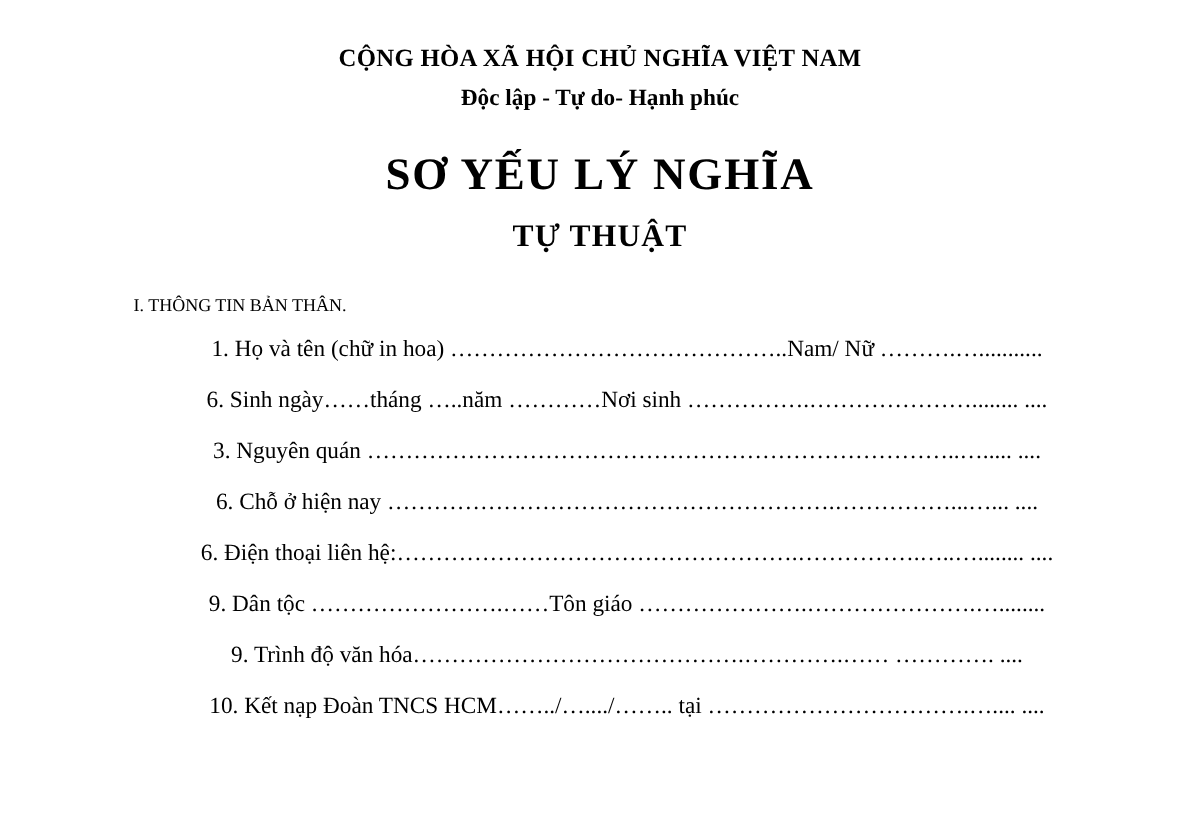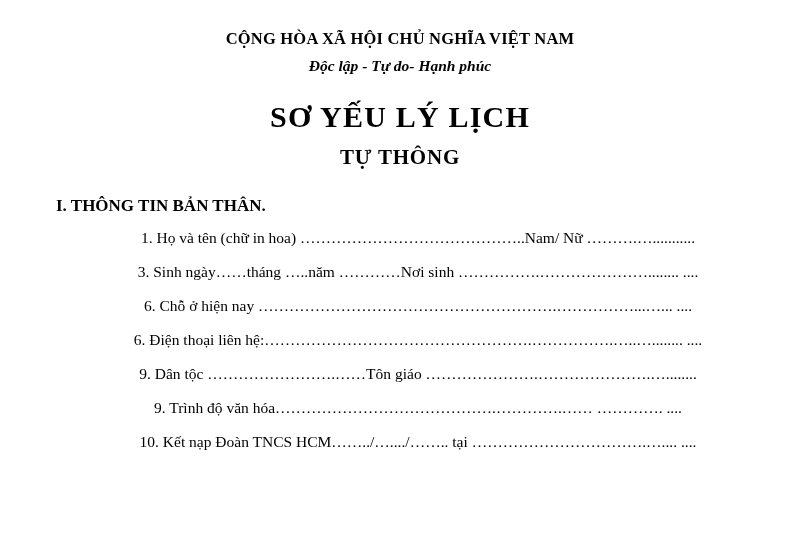--- a/index.html
+++ b/index.html
@@ -27,44 +27,44 @@
     font-size: 16.5px;
     letter-spacing: 0.2px;
     line-height: 1.3;
   }
   .national-sub {
     text-align: center;
     font-weight: bold;
     font-size: 15.5px;
     margin-top: 7px;
     line-height: 1.3;
-    font-style: italic;
   }
   .doc-title {
     text-align: center;
     font-weight: bold;
     font-size: 30px;
     letter-spacing: 1.2px;
     margin-top: 22px;
     line-height: 1.2;
   }
   .doc-subtitle {
     text-align: center;
     font-weight: bold;
     font-size: 21px;
     letter-spacing: 0.8px;
     margin-top: 10px;
     line-height: 1.2;
   }
   .section-heading {
-    font-weight: bold;
-    font-size: 17px;
+    font-weight: normal;
+    font-size: 12px;
     margin-top: 26px;
     margin-bottom: 6px;
     padding-left: 4px;
+    margin-left: 33px;
   }
   .field-list {
     margin: 0;
     padding: 0;
     list-style: none;
   }
   .field-row {
     font-size: 15.5px;
     line-height: 1.35;
     padding: 6.5px 0 6.5px 36px;
@@ -74,28 +74,29 @@
   }
 </style>
 </head>
 <body>
 
 <div class="page">
 
   <div class="national-line">CỘNG HÒA XÃ HỘI CHỦ NGHĨA VIỆT NAM</div>
   <div class="national-sub">Độc lập - Tự do- Hạnh phúc</div>
 
-  <div class="doc-title">SƠ YẾU LÝ LỊCH</div>
-  <div class="doc-subtitle">TỰ THÔNG</div>
+  <div class="doc-title">SƠ YẾU LÝ NGHĨA</div>
+  <div class="doc-subtitle">TỰ THUẬT</div>
 
   <div class="section-heading">I. THÔNG TIN BẢN THÂN.</div>
 
   <ul class="field-list">
     <li class="field-row">1. Họ và tên (chữ in hoa) ……………………………………..Nam/ Nữ ……….…...........</li>
-    <li class="field-row">3. Sinh ngày……tháng …..năm …………Nơi sinh …………….…………………........ ....</li>
+    <li class="field-row">6. Sinh ngày……tháng …..năm …………Nơi sinh …………….…………………........ ....</li>
+    <li class="field-row">3. Nguyên quán …………………………………………………………………..…..... ....</li>
     <li class="field-row">6. Chỗ ở hiện nay ………………………………………………….……………...…... ....</li>
     <li class="field-row">6. Điện thoại liên hệ:…………………………………………….…………….…..…........ ....</li>
     <li class="field-row">9. Dân tộc …………………….……Tôn giáo ………………….………………….…........</li>
     <li class="field-row">9. Trình độ văn hóa…………………………………….………….…… …………. ....</li>
     <li class="field-row">10. Kết nạp Đoàn TNCS HCM……../…..../…….. tại …………………………….….... ....</li>
 
   </ul>
 
 </div>
 

